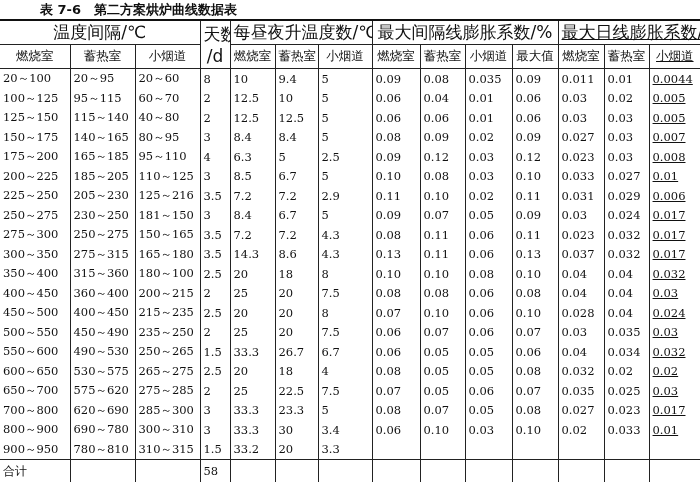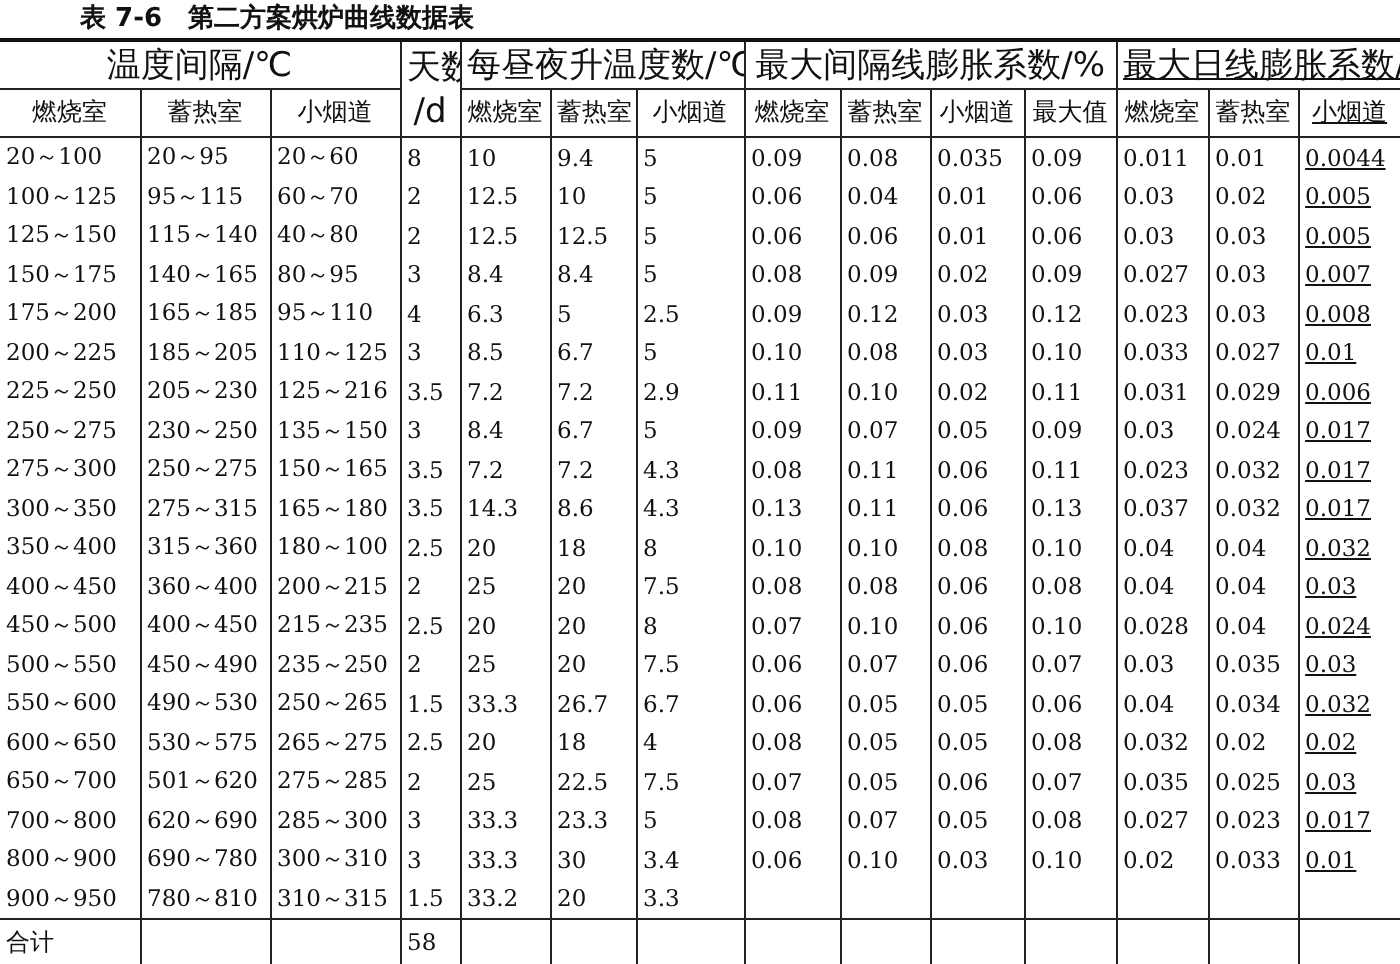--- a/index.html
+++ b/index.html
@@ -175,21 +175,21 @@
         <td class="c">0.10</td>
         <td class="c">0.02</td>
         <td class="c">0.11</td>
         <td class="c">0.031</td>
         <td class="c">0.029</td>
         <td class="c">0.006</td>
       </tr>
       <tr>
         <td class="c">250～275</td>
         <td class="c">230～250</td>
-        <td class="c">135～150</td>
+        <td class="c">181～150</td>
         <td class="c">3</td>
         <td class="c">8.4</td>
         <td class="c">6.7</td>
         <td class="c">5</td>
         <td class="c">0.09</td>
         <td class="c">0.07</td>
         <td class="c">0.05</td>
         <td class="c">0.09</td>
         <td class="c">0.03</td>
         <td class="c">0.024</td>
@@ -318,21 +318,21 @@
         <td class="c">0.08</td>
         <td class="c">0.05</td>
         <td class="c">0.05</td>
         <td class="c">0.08</td>
         <td class="c">0.032</td>
         <td class="c">0.02</td>
         <td class="c">0.02</td>
       </tr>
       <tr>
         <td class="c">650～700</td>
-        <td class="c">501～620</td>
+        <td class="c">575～620</td>
         <td class="c">275～285</td>
         <td class="c">2</td>
         <td class="c">25</td>
         <td class="c">22.5</td>
         <td class="c">7.5</td>
         <td class="c">0.07</td>
         <td class="c">0.05</td>
         <td class="c">0.06</td>
         <td class="c">0.07</td>
         <td class="c">0.035</td>

